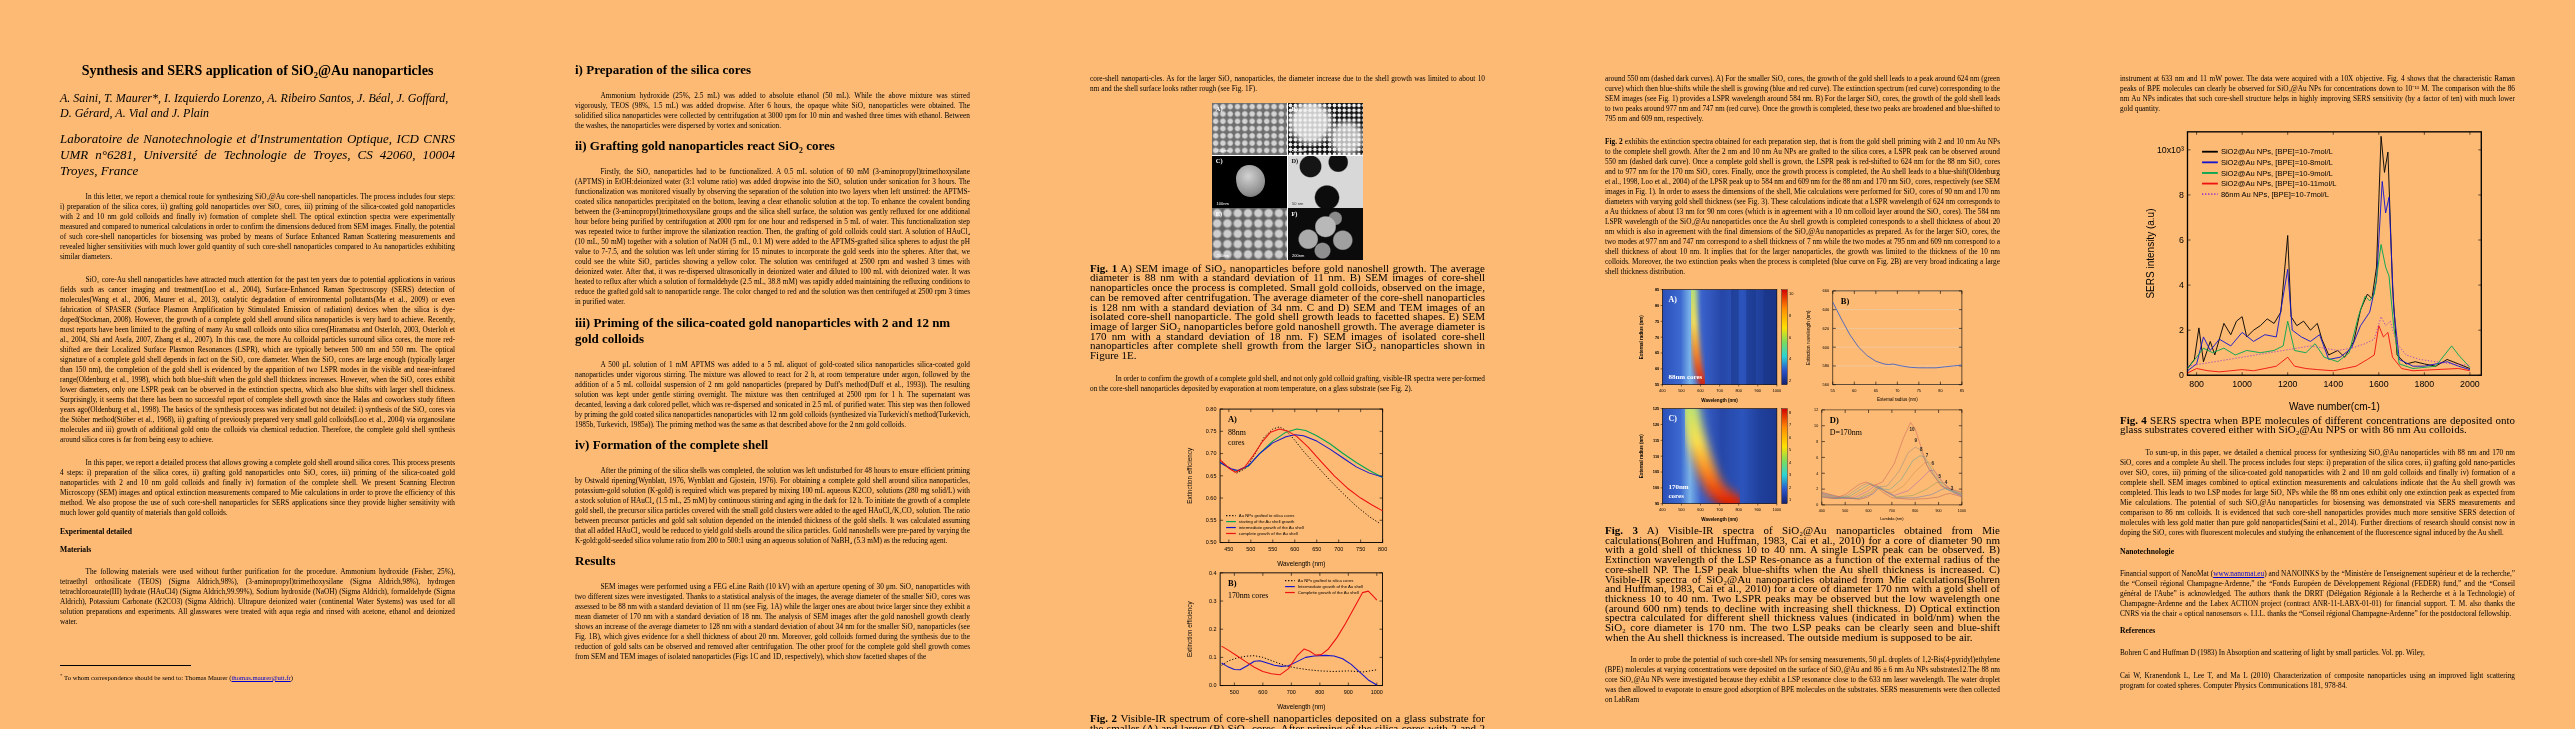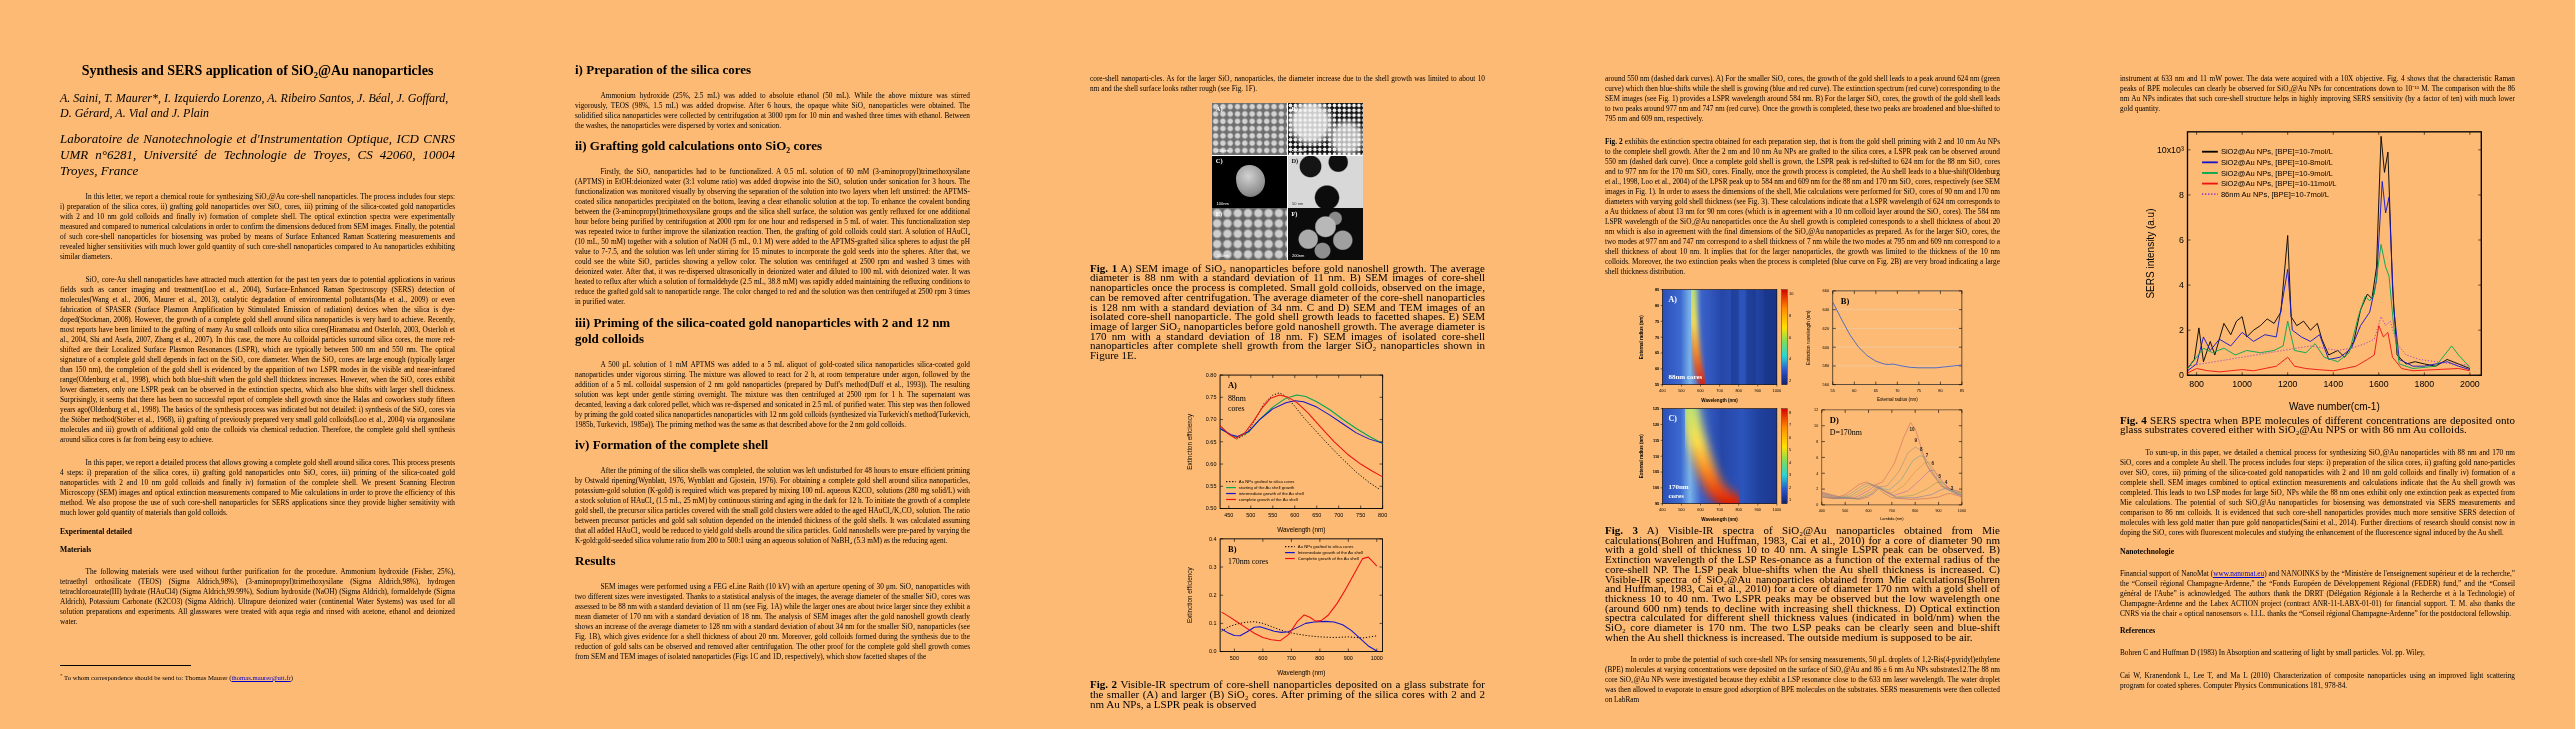--- a/index.html
+++ b/index.html
@@ -71,21 +71,21 @@
     <p><sup>*</sup> <span>To whom correspondence should be send to: Thomas Maurer (</span><a class="lnk">thomas.maurer@utt.fr</a><span>)</span></p>
   </div>
 </div>
 
 <div class="sheet">
   <div class="secblock">
     <h3 class="h2">i) Preparation of the silica cores</h3>
     <p class="para" style="margin-bottom:6px">Ammonium hydroxide (25%, 2.5 mL) was added to absolute ethanol (50 mL). While the above mixture was stirred vigorously, TEOS (98%, 1.5 mL) was added dropwise. After 6 hours, the opaque white SiO₂ nanoparticles were obtained. The solidified silica nanoparticles were collected by centrifugation at 3000 rpm for 10 min and washed three times with ethanol. Between the washes, the nanoparticles were dispersed by vortex and sonication.</p>
   </div>
   <div class="secblock">
-    <h3 class="h2">ii) Grafting gold calculations onto SiO₂ cores</h3>
+    <h3 class="h2">ii) Grafting gold nanoparticles react SiO₂ cores</h3>
     <p class="para" style="margin-bottom:6px">Firstly, the SiO₂ nanoparticles had to be functionalized. A 0.5 mL solution of 60 mM (3-aminopropyl)trimethoxysilane (APTMS) in EtOH:deionized water (3:1 volume ratio) was added dropwise into the SiO₂ solution under sonication for 3 hours. The functionalization was monitored visually by observing the separation of the solution into two layers when left unstirred: the APTMS-coated silica nanoparticles precipitated on the bottom, leaving a clear ethanolic solution at the top. To enhance the covalent bonding between the (3-aminopropyl)trimethoxysilane groups and the silica shell surface, the solution was gently refluxed for one additional hour before being purified by centrifugation at 2000 rpm for one hour and redispersed in 5 mL of water. This functionalization step was repeated twice to further improve the silanization reaction. Then, the grafting of gold colloids could start. A solution of HAuCl₄ (10 mL, 50 mM) together with a solution of NaOH (5 mL, 0.1 M) were added to the APTMS-grafted silica spheres to adjust the pH value to 7-7.5, and the solution was left under stirring for 15 minutes to incorporate the gold seeds into the spheres. After that, we could see the white SiO₂ particles showing a yellow color. The solution was centrifuged at 2500 rpm and washed 3 times with deionized water. After that, it was re-dispersed ultrasonically in deionized water and diluted to 100 mL with deionized water. It was heated to reflux after which a solution of formaldehyde (2.5 mL, 38.8 mM) was rapidly added maintaining the refluxing conditions to reduce the grafted gold salt to nanoparticle range. The color changed to red and the solution was then centrifuged at 2500 rpm 3 times in purified water.</p>
   </div>
   <div class="secblock">
     <h3 class="h2">iii) Priming of the silica-coated gold nanoparticles with 2 and 12 nm gold colloids</h3>
     <p class="para" style="margin-bottom:6px">A 500 μL solution of 1 mM APTMS was added to a 5 mL aliquot of gold-coated silica nanoparticles silica-coated gold nanoparticles under vigorous stirring. The mixture was allowed to react for 2 h, at room temperature under argon, followed by the addition of a 5 mL colloidal suspension of 2 nm gold nanoparticles (prepared by Duff's method(Duff et al., 1993)). The resulting solution was kept under gentle stirring overnight. The mixture was then centrifuged at 2500 rpm for 1 h. The supernatant was decanted, leaving a dark colored pellet, which was re-dispersed and sonicated in 2.5 mL of purified water. This step was then followed by priming the gold coated silica nanoparticles  nanoparticles with 12 nm gold colloids (synthesized via Turkevich's method(Turkevich, 1985b, Turkevich, 1985a)). The priming method was the same as that described above for the 2 nm gold colloids.</p>
   </div>
   <div class="secblock">
     <h3 class="h2">iv) Formation of the complete shell</h3>
     <p class="para" style="margin-bottom:6px">After the priming of the silica shells was completed, the solution was left undisturbed for 48 hours to ensure efficient priming by Ostwald ripening(Wynblatt, 1976, Wynblatt and Gjostein, 1976). For obtaining a complete gold shell around silica nanoparticles, potassium-gold solution (K-gold) is required which was prepared by mixing 100 mL aqueous K2CO₃ solutions (280 mg solid/L) with a stock solution of HAuCl₄ (1.5 mL, 25 mM) by continuous stirring and aging in the dark for 12 h.  To initiate the growth of a complete gold shell, the precursor silica particles covered with the small gold clusters were added to  the aged HAuCl₄/K₂CO₃ solution. The ratio between precursor particles and gold salt solution depended on the intended thickness of the gold shells. It was calculated assuming that all added HAuCl₄ would be reduced to yield gold shells around the silica particles. Gold nanoshells were pre-pared by varying the K-gold:gold-seeded silica volume ratio from  200 to 500:1 using an aqueous solution of  NaBH₄ (5.3 mM) as the reducing agent.</p>
   </div>
@@ -119,20 +119,21 @@
           <span class="plab">E)</span>
           <span class="scale"><span>200nm</span><span class="bar"></span></span>
         </div>
         <div class="sem sem5">
           <span class="plab">F)</span>
           <span class="scale"><span>200nm</span><span class="bar"></span></span>
         </div>
       </div>
   </div>
   <p class="caption"><b>Fig. 1</b><span> A) SEM image of SiO₂ nanoparticles before gold nanoshell growth. The average diameter is 88 nm with a standard deviation of 11 nm. B) SEM images of core-shell nanoparticles once the process is completed. Small gold colloids, observed on the image, can be removed after centrifugation. The average diameter of the core-shell nanoparticles is 128 nm with a standard deviation of 34 nm. C and D) SEM and TEM images of an isolated core-shell nanoparticle. The gold shell growth leads to facetted shapes. E) SEM image of larger SiO₂ nanoparticles before gold nanoshell growth. The average diameter is 170 nm with a standard deviation of 18 nm. F) SEM images of isolated core-shell nanoparticles after complete shell growth from the larger SiO₂ nanoparticles shown in Figure 1E.</span></p>
+  <p class="para">In order to confirm the growth of a complete gold shell, and not only gold colloid grafting, visible-IR spectra were per-formed on the core-shell nanoparticles deposited  by evaporation at room temperature, on a glass substrate (see Fig. 2).</p>
   <div class="figwrap" style="margin:0">
     <div class="chart"><svg width="204" height="165" font-family="Liberation Sans, sans-serif" viewBox="0 0 336 272">
           <line x1="70.48648648648648" y1="230" x2="70.48648648648648" y2="225" stroke="#000" stroke-width="1"></line>
           <line x1="70.48648648648648" y1="10" x2="70.48648648648648" y2="15" stroke="#000" stroke-width="1"></line>
           <text x="70.48648648648648" y="244" font-size="9" text-anchor="middle">450</text>
           <line x1="106.70270270270271" y1="230" x2="106.70270270270271" y2="225" stroke="#000" stroke-width="1"></line>
           <line x1="106.70270270270271" y1="10" x2="106.70270270270271" y2="15" stroke="#000" stroke-width="1"></line>
           <text x="106.70270270270271" y="244" font-size="9" text-anchor="middle">500</text>
           <line x1="142.9189189189189" y1="230" x2="142.9189189189189" y2="225" stroke="#000" stroke-width="1"></line>
           <line x1="142.9189189189189" y1="10" x2="142.9189189189189" y2="15" stroke="#000" stroke-width="1"></line>

